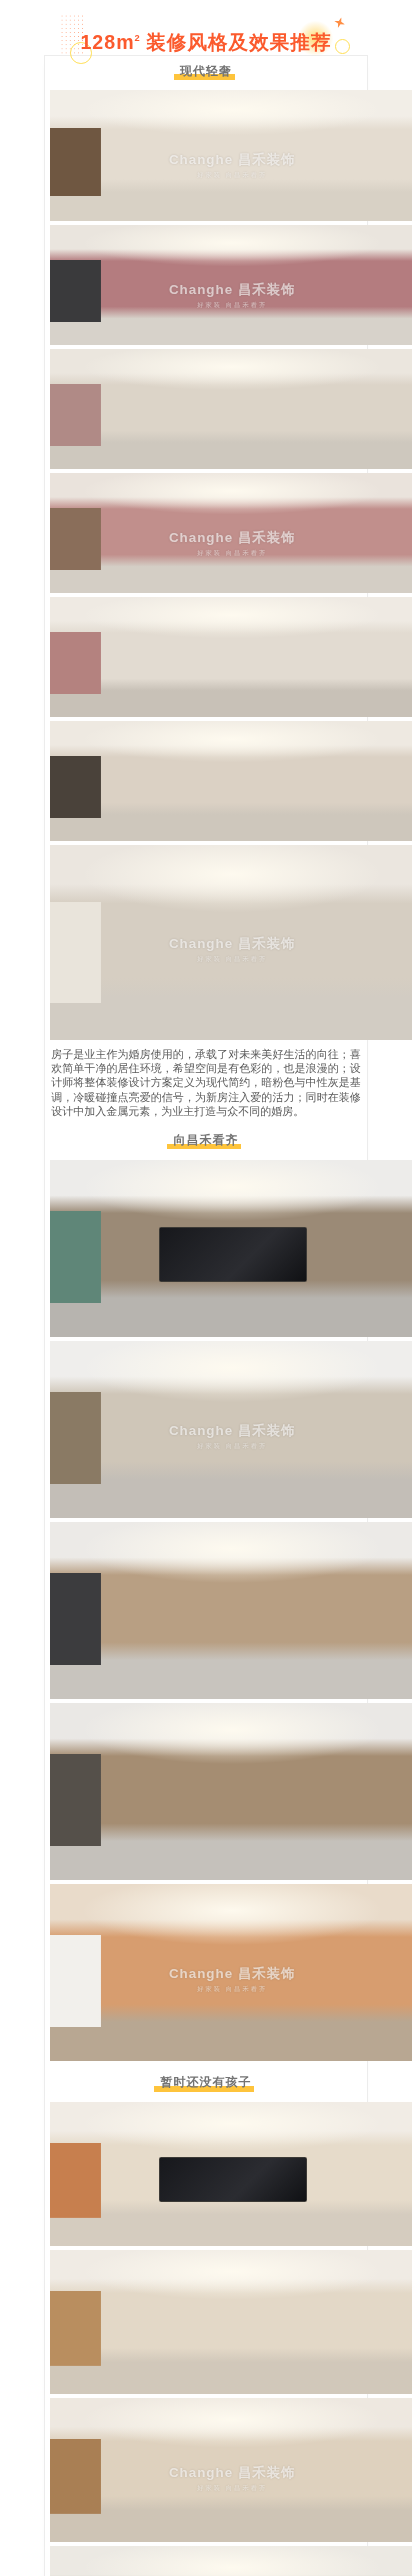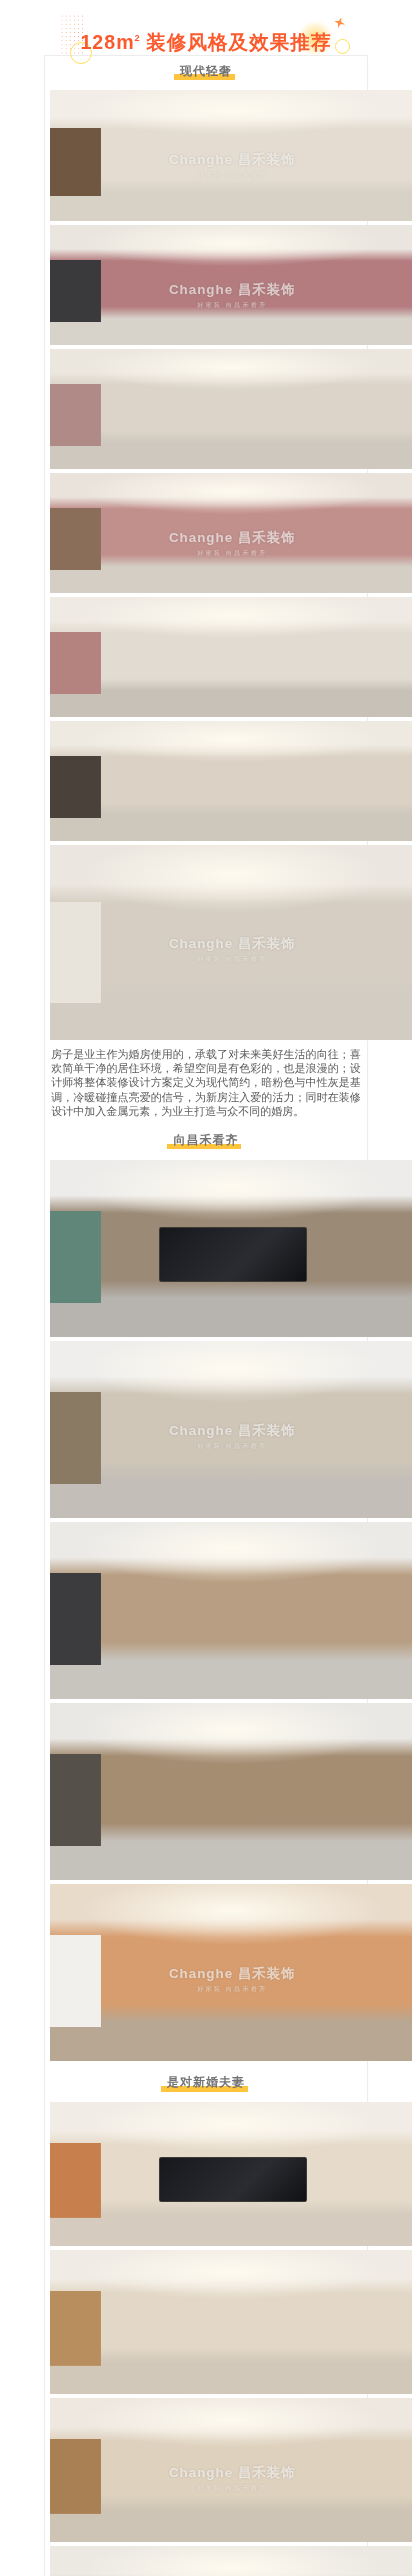--- a/index.html
+++ b/index.html
@@ -192,21 +192,21 @@
           <figure class="photo" aria-label="橙色调书房榻榻米与格子书架" style="height: 177px; background-image: radial-gradient(55% 26% at 50% 15%, rgba(255, 251, 240, 0.95), rgba(255, 255, 255, 0) 75%), linear-gradient(rgb(242, 240, 236), rgb(242, 240, 236)), linear-gradient(rgb(233, 219, 202) 0%, rgb(233, 219, 202) 20%, rgb(215, 157, 111) 30%, rgb(215, 157, 111) 68%, rgb(184, 167, 146) 78%, rgb(184, 167, 146) 100%); background-size: 100% 100%, 14% 52%, 100% 100%; background-position: 0px 0px, 0% 60%, 0px 0px; background-repeat: no-repeat;">
             <div class="wm">
               <div class="wm-brand">Changhe 昌禾装饰</div>
               <div class="wm-tag">好家装 向昌禾看齐</div>
             </div>
           </figure>
         </div>
     </section>
 
     <section class="section-gap">
-      <h2 class="sec-h"><span class="hl">是对新婚夫妻</span></h2>
+      <h2 class="sec-h"><span class="hl">暂时还没有孩子</span></h2>
       <div class="photos">
           <figure class="photo" aria-label="奶茶色客厅金色水晶吊灯与大理石电视墙" style="height: 144px; background-image: radial-gradient(55% 26% at 50% 15%, rgba(255, 251, 240, 0.95), rgba(255, 255, 255, 0) 75%), linear-gradient(rgb(199, 127, 78), rgb(199, 127, 78)), linear-gradient(rgb(241, 236, 229) 0%, rgb(241, 236, 229) 20%, rgb(230, 219, 202) 30%, rgb(230, 219, 202) 68%, rgb(213, 204, 191) 78%, rgb(213, 204, 191) 100%); background-size: 100% 100%, 14% 52%, 100% 100%; background-position: 0px 0px, 0% 60%, 0px 0px; background-repeat: no-repeat;">
             <div class="tv"></div>
           </figure>
           <figure class="photo" aria-label="奶油色沙发客厅" style="height: 144px; background-image: radial-gradient(55% 26% at 50% 15%, rgba(255, 251, 240, 0.95), rgba(255, 255, 255, 0) 75%), linear-gradient(rgb(185, 142, 95), rgb(185, 142, 95)), linear-gradient(rgb(240, 235, 228) 0%, rgb(240, 235, 228) 20%, rgb(227, 216, 199) 30%, rgb(227, 216, 199) 68%, rgb(209, 200, 186) 78%, rgb(209, 200, 186) 100%); background-size: 100% 100%, 14% 52%, 100% 100%; background-position: 0px 0px, 0% 60%, 0px 0px; background-repeat: no-repeat;"></figure>
           <figure class="photo" aria-label="客厅全景" style="height: 144px; background-image: radial-gradient(55% 26% at 50% 15%, rgba(255, 251, 240, 0.95), rgba(255, 255, 255, 0) 75%), linear-gradient(rgb(169, 127, 84), rgb(169, 127, 84)), linear-gradient(rgb(238, 232, 224) 0%, rgb(238, 232, 224) 20%, rgb(222, 209, 190) 30%, rgb(222, 209, 190) 68%, rgb(206, 196, 181) 78%, rgb(206, 196, 181) 100%); background-size: 100% 100%, 14% 52%, 100% 100%; background-position: 0px 0px, 0% 60%, 0px 0px; background-repeat: no-repeat;">
             <div class="wm">
               <div class="wm-brand">Changhe 昌禾装饰</div>
               <div class="wm-tag">好家装 向昌禾看齐</div>
             </div>

